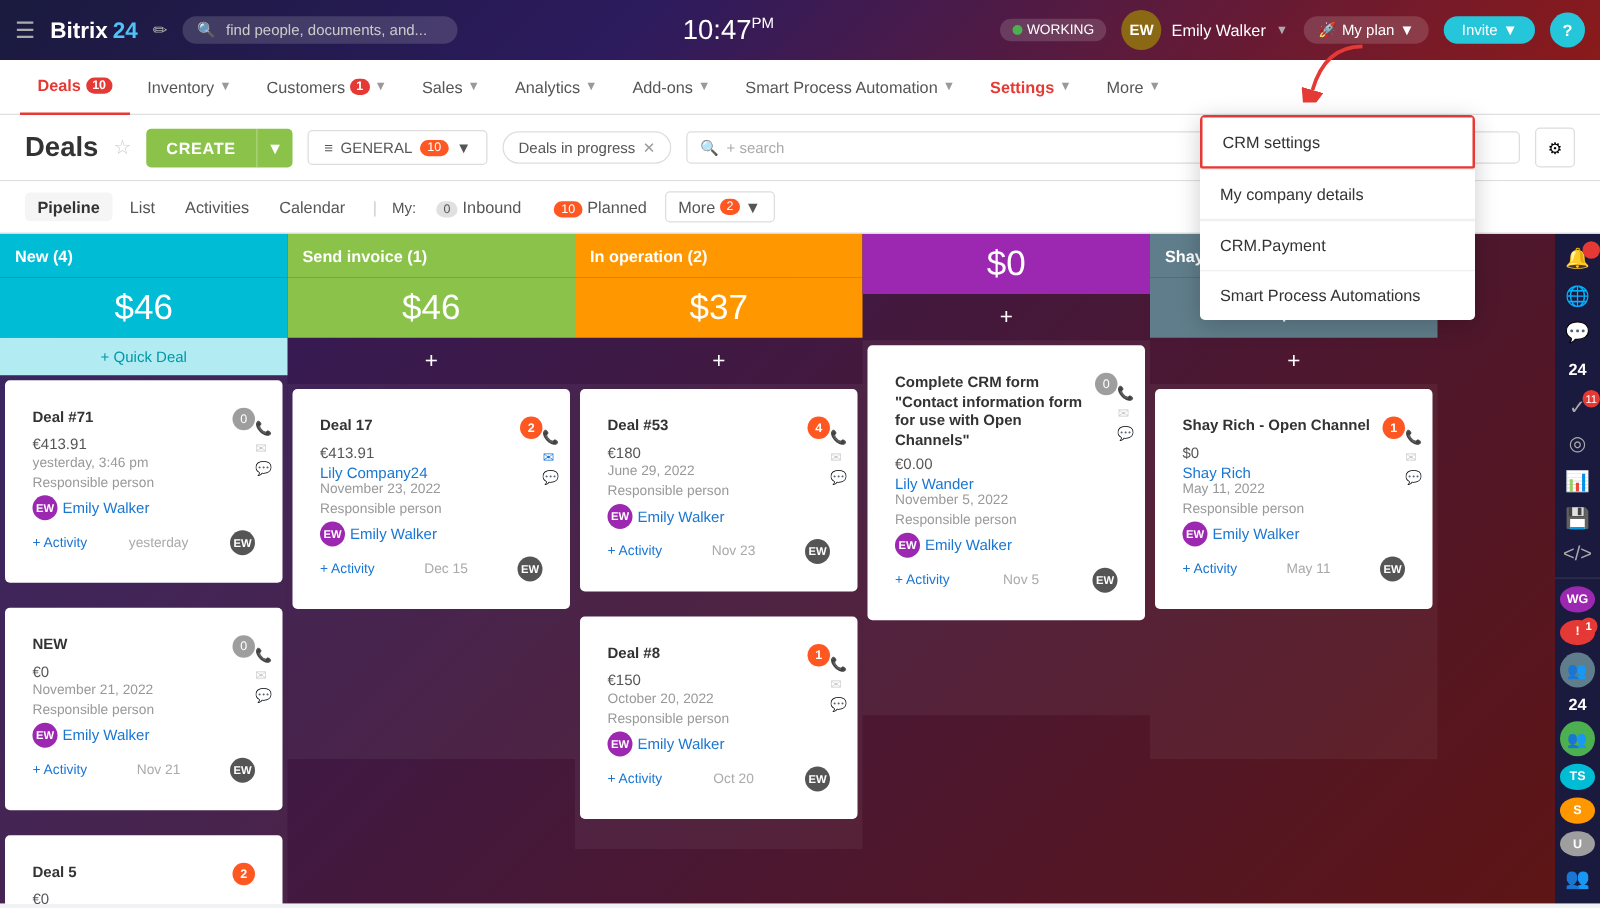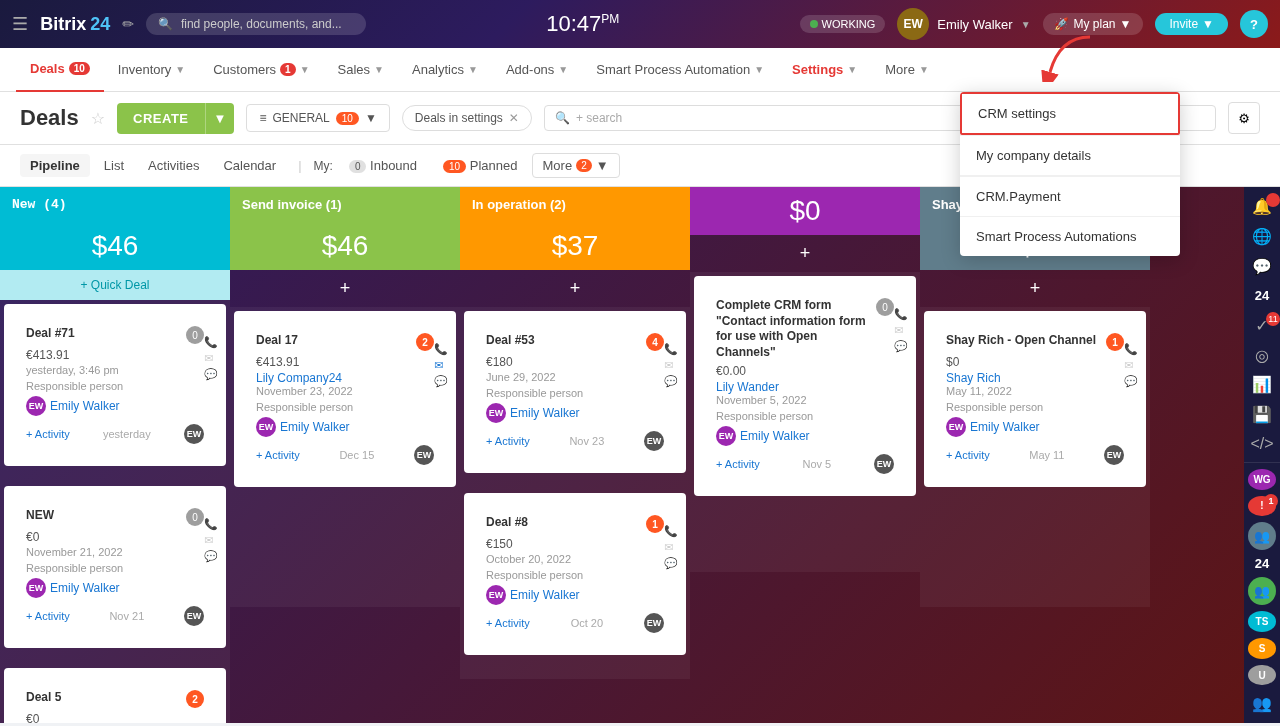--- a/index.html
+++ b/index.html
@@ -82,21 +82,21 @@
     .planned-badge { background: #ff5722; color: white; border-radius: 10px; padding: 1px 6px; font-size: 10px; margin-left: 2px; }
     .more-btn { display: flex; align-items: center; gap: 4px; padding: 4px 10px; font-size: 13px; color: #555; cursor: pointer; border: 1px solid #ddd; border-radius: 4px; }
     .more-count { background: #ff5722; color: white; border-radius: 10px; padding: 1px 5px; font-size: 10px; }
 
     
     .kanban-wrapper { display: flex; height: calc(726px - 48px - 44px - 52px - 46px); overflow: hidden; }
 
     .kanban-area { flex: 1; overflow-x: auto; background: linear-gradient(135deg, #2d1b5e 0%, #5e1515 100%); padding: 0; display: flex; }
     .kanban-column { width: 230px; flex-shrink: 0; margin: 0; }
     .col-header { padding: 10px 12px; font-weight: 600; font-size: 13px; display: flex; align-items: center; gap: 6px; }
-    .col-header.new-col { background: #00bcd4; color: white; font-family: Liberation Mono, monospace; }
+    .col-header.new-col { background: #00bcd4; color: white; }
     .col-header.invoice-col { background: #8bc34a; color: white; }
     .col-header.operation-col { background: #ff9800; color: white; }
     .col-header.success-col { background: #9c27b0; color: white; }
     .col-header.open-col { background: #607d8b; color: white; }
     .col-amount { font-size: 28px; font-weight: 300; color: white; text-align: center; padding: 8px 0; background: inherit; }
     .col-amount.new-bg { background: #00bcd4; }
     .col-amount.invoice-bg { background: #8bc34a; }
     .col-amount.operation-bg { background: #ff9800; }
     .col-amount.success-bg { background: #9c27b0; }
     .col-amount.open-bg { background: #607d8b; }
@@ -224,21 +224,21 @@
     <div class="create-main">CREATE</div>
     <div class="create-caret">▼</div>
   </div>
   <div class="filter-btn">
     <span>≡</span>
     <span>GENERAL</span>
     <span class="filter-badge">10</span>
     <span>▼</span>
   </div>
   <div class="progress-btn">
-    <span>Deals in settings</span>
+    <span>Deals in progress</span>
     <span class="x-btn">✕</span>
   </div>
   <div class="search-field">
     <span>🔍</span>
     <span>+ search</span>
   </div>
   <div class="settings-icon-btn">
     <span>⚙</span>
   </div>
 </div>

